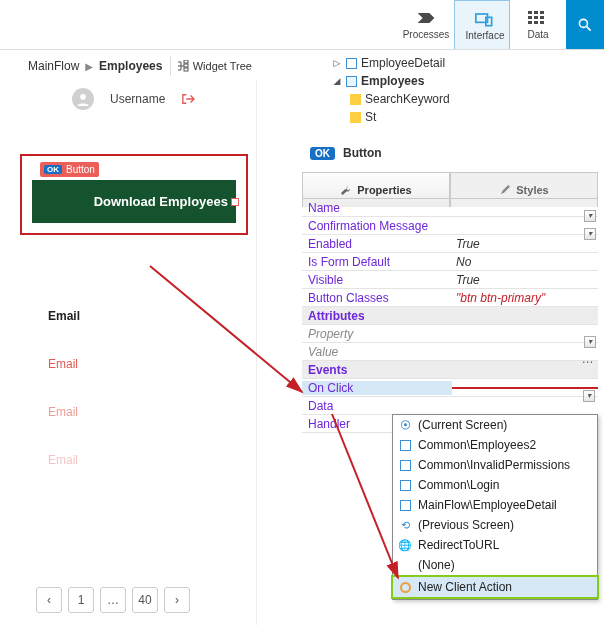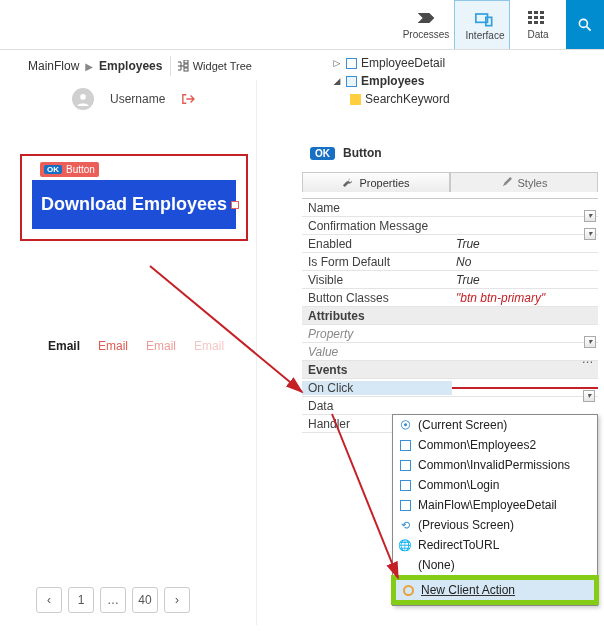--- a/index.html
+++ b/index.html
@@ -21,24 +21,24 @@
 
   
   .canvas { position: absolute; left: 12px; top: 80px; width: 245px; bottom: 6px; border-right: 1px solid #eee; }
   .user-row { display: flex; align-items: center; gap: 16px; padding: 8px 0 8px 60px; color: #444; }
   .avatar { width: 22px; height: 22px; border-radius: 50%; background: #d0d0d0; display: inline-flex; align-items: center; justify-content: center; color: #fff; font-size: 12px; }
   .logout { width: 14px; height: 12px; }
 
   .btn-wrap { margin: 36px 8px 0 8px; border: 2px solid #c42026; padding: 10px; position: relative; }
   .badgebar { position: absolute; top: 6px; left: 18px; background: #ec5f59; color: #fff; font-size: 10px; padding: 2px 4px; border-radius: 2px; display: flex; align-items: center; gap: 4px; }
   .badgebar .ok { background: #1770c4; color: #fff; font-size: 8px; font-weight: 700; padding: 0 3px; border-radius: 2px; }
-  .big-btn { margin-top: 14px; background: #1d4ed8; color: #fff; font-weight: 600; text-align: center; padding: 14px 8px; position: relative; font-size: 18px; }
+  .big-btn { margin-top: 14px; background: #14532d; color: #fff; font-weight: 600; text-align: right; padding: 14px 8px; position: relative; font-size: 13px; }
   .big-btn::after { content: ""; position: absolute; right: -3px; top: 50%; width: 6px; height: 6px; background: #fff; border: 1px solid #ec5f59; transform: translateY(-50%); }
 
-  .email-col { margin-top: 90px; padding-left: 36px; display: flex; flex-direction: row; gap: 18px; }
+  .email-col { margin-top: 66px; padding-left: 36px; display: flex; flex-direction: column; gap: 18px; }
   .email-col .h { font-weight: 700; color: #222; padding: 8px 0; }
   .email-col .r { color: #e05a52; opacity: 1; padding: 8px 0; }
   .email-col .r.f1 { opacity: .6; }
   .email-col .r.f2 { opacity: .35; }
 
   .pager { position: absolute; bottom: 12px; left: 24px; display: flex; gap: 6px; }
   .pager .pbtn { border: 1px solid #ccc; border-radius: 3px; min-width: 26px; height: 26px; display: inline-flex; align-items: center; justify-content: center; color: #555; font-size: 12px; background: #fff; }
 
   
   .tree { position: absolute; right: 6px; top: 54px; width: 296px; font-size: 12px; }
@@ -48,45 +48,45 @@
   .tree .lvl2 { padding-left: 48px; }
   .i-screen { width: 11px; height: 11px; border: 1px solid #3a8fd6; background: #fff; display:inline-block; }
   .i-screen.cur { background: #e9f4fb; }
   .i-var { width: 11px; height: 11px; background: #ffcf3f; display:inline-block; }
   .b600 { font-weight: 700; }
 
   .ok-row { position: absolute; right: 6px; top: 140px; width: 296px; display: flex; align-items: center; gap: 8px; padding: 6px 8px; }
   .ok-badge { background: #1770c4; color: #fff; font-size: 10px; font-weight: 700; padding: 1px 5px; border-radius: 3px; }
 
   
-  .ptabs { position: absolute; right: 6px; top: 172px; width: 296px; height: 20px; display: flex; }
+  .ptabs { position: absolute; right: 6px; top: 172px; width: 296px; height: 35px; display: flex; font-weight: bold; }
   .ptab { flex: 1; border: 1px solid #c9c9c9; border-bottom: none; display: flex; align-items: center; justify-content: center; gap: 6px; font-size: 11px; background: linear-gradient(#fdfdfd,#ececec); }
   .ptab.inactive { background: #f0f0f0; color: #666; }
   .wrench { width: 11px; height: 11px; }
   .brush { width: 11px; height: 11px; }
 
   
   .grid { position: absolute; right: 6px; top: 198px; width: 296px; border-top: 1px solid #c9c9c9; }
   .grow { display: flex; border-bottom: 1px solid #e4e4e4; height: 18px; align-items: center; }
-  .grow .k { width: 150px; padding-left: 6px; color: #404040; }
+  .grow .k { width: 150px; padding-left: 6px; color: #6d28d9; }
   .grow .v { flex: 1; padding-left: 4px; position: relative; font-style: italic; }
   .grow .v.red { color: #c42026; }
   .grow .dd { position: absolute; right: 2px; top: 2px; width: 12px; height: 12px; border: 1px solid #aaa; background: linear-gradient(#fff,#e6e6e6); display: flex; align-items: center; justify-content: center; font-size: 8px; color: #555; }
   .ghead { background: #ededed; font-weight: 600; }
   .grow.italic .k, .grow.italic .v { color: #888; font-style: italic; }
   .grow .dots { position: absolute; right: 4px; color: #555; }
   .grow.onclick .k { background: #d6e8f5; }
   .grow.onclick .v { border: 1px solid #c42026; }
 
   
   .menu { position: absolute; right: 6px; top: 414px; width: 206px; border: 1px solid #8a8a8a; background: #fff; box-shadow: 2px 2px 4px rgba(0,0,0,.2); }
   .mi { display: flex; align-items: center; gap: 6px; padding: 3px 6px; font-size: 12px; color: #222; }
   .mi .mic { width: 13px; height: 13px; display: inline-flex; align-items: center; justify-content: center; }
   .mi.sel { background: #d6e8f5; }
-  .menu .frame { border: 5px solid #84cc16; margin: 0 -2px; text-decoration: underline; }
+  .menu .frame { border: 2px solid #84cc16; margin: 0 -2px; }
   .i-sq { width: 11px; height: 11px; border: 1px solid #3a8fd6; display: inline-block; }
   .i-back { font-size: 11px; color: #3a8fd6; }
   .i-globe { font-size: 11px; }
   .i-ring { width: 11px; height: 11px; border: 2px solid #e9a23b; border-radius: 50%; display: inline-block; }
 
   
   .arrow { position: absolute; pointer-events: none; }
 </style>
 </head>
 <body>
@@ -201,20 +201,24 @@
     </div>
   <div class="node lvl1">
       <span class="tog">◢</span>
       <span class="i-screen cur"></span>
       <span class="b600">Employees</span>
     </div>
   <div class="node lvl2">
       <span class="i-var"></span>
       <span>SearchKeyword</span>
     </div>
+  <div class="node lvl2">
+      <span class="i-var"></span>
+      <span>St</span>
+    </div>
 </div>
 
 <div class="ok-row">
   <span class="ok-badge">OK</span>
   <span class="b600">Button</span>
 </div>
 
 <div class="ptabs">
   <div class="ptab">
     <svg class="wrench" viewBox="0 0 12 12">

